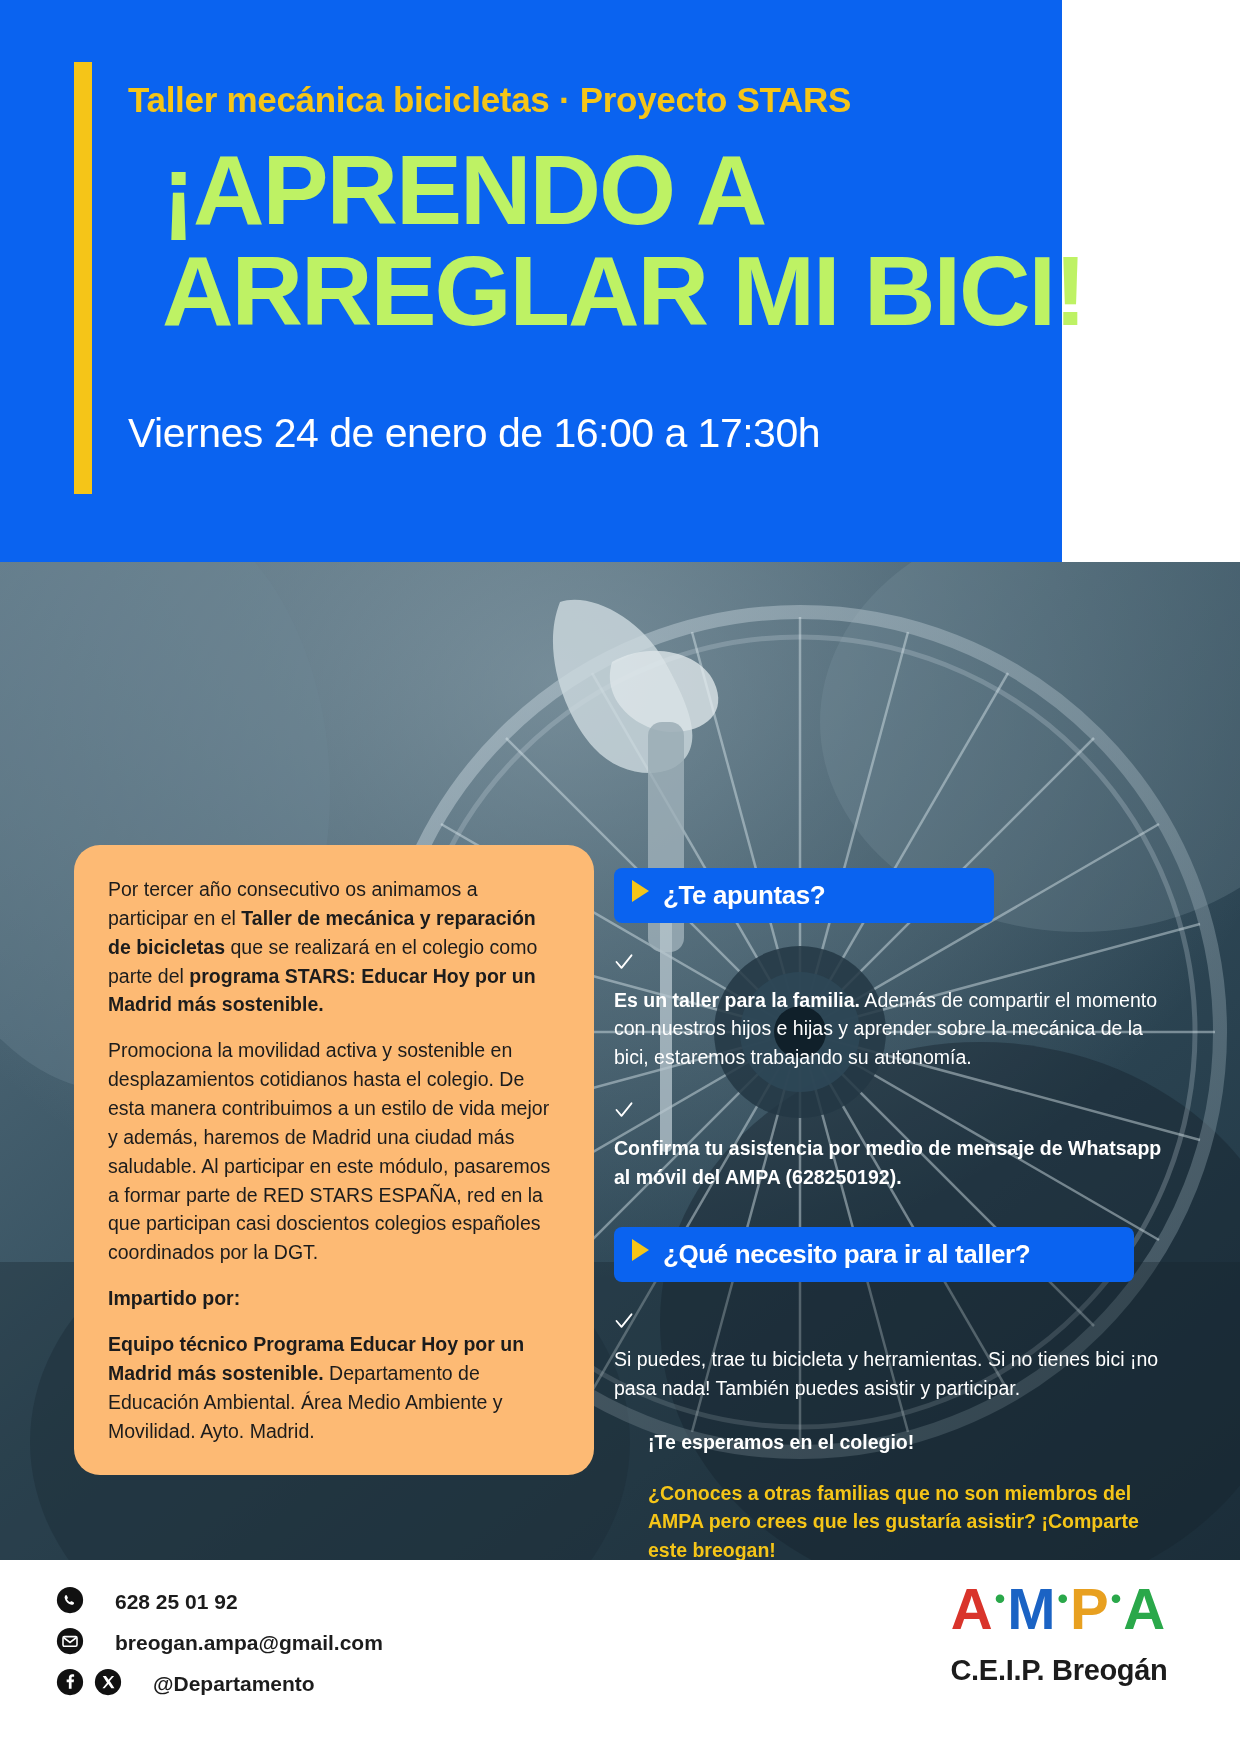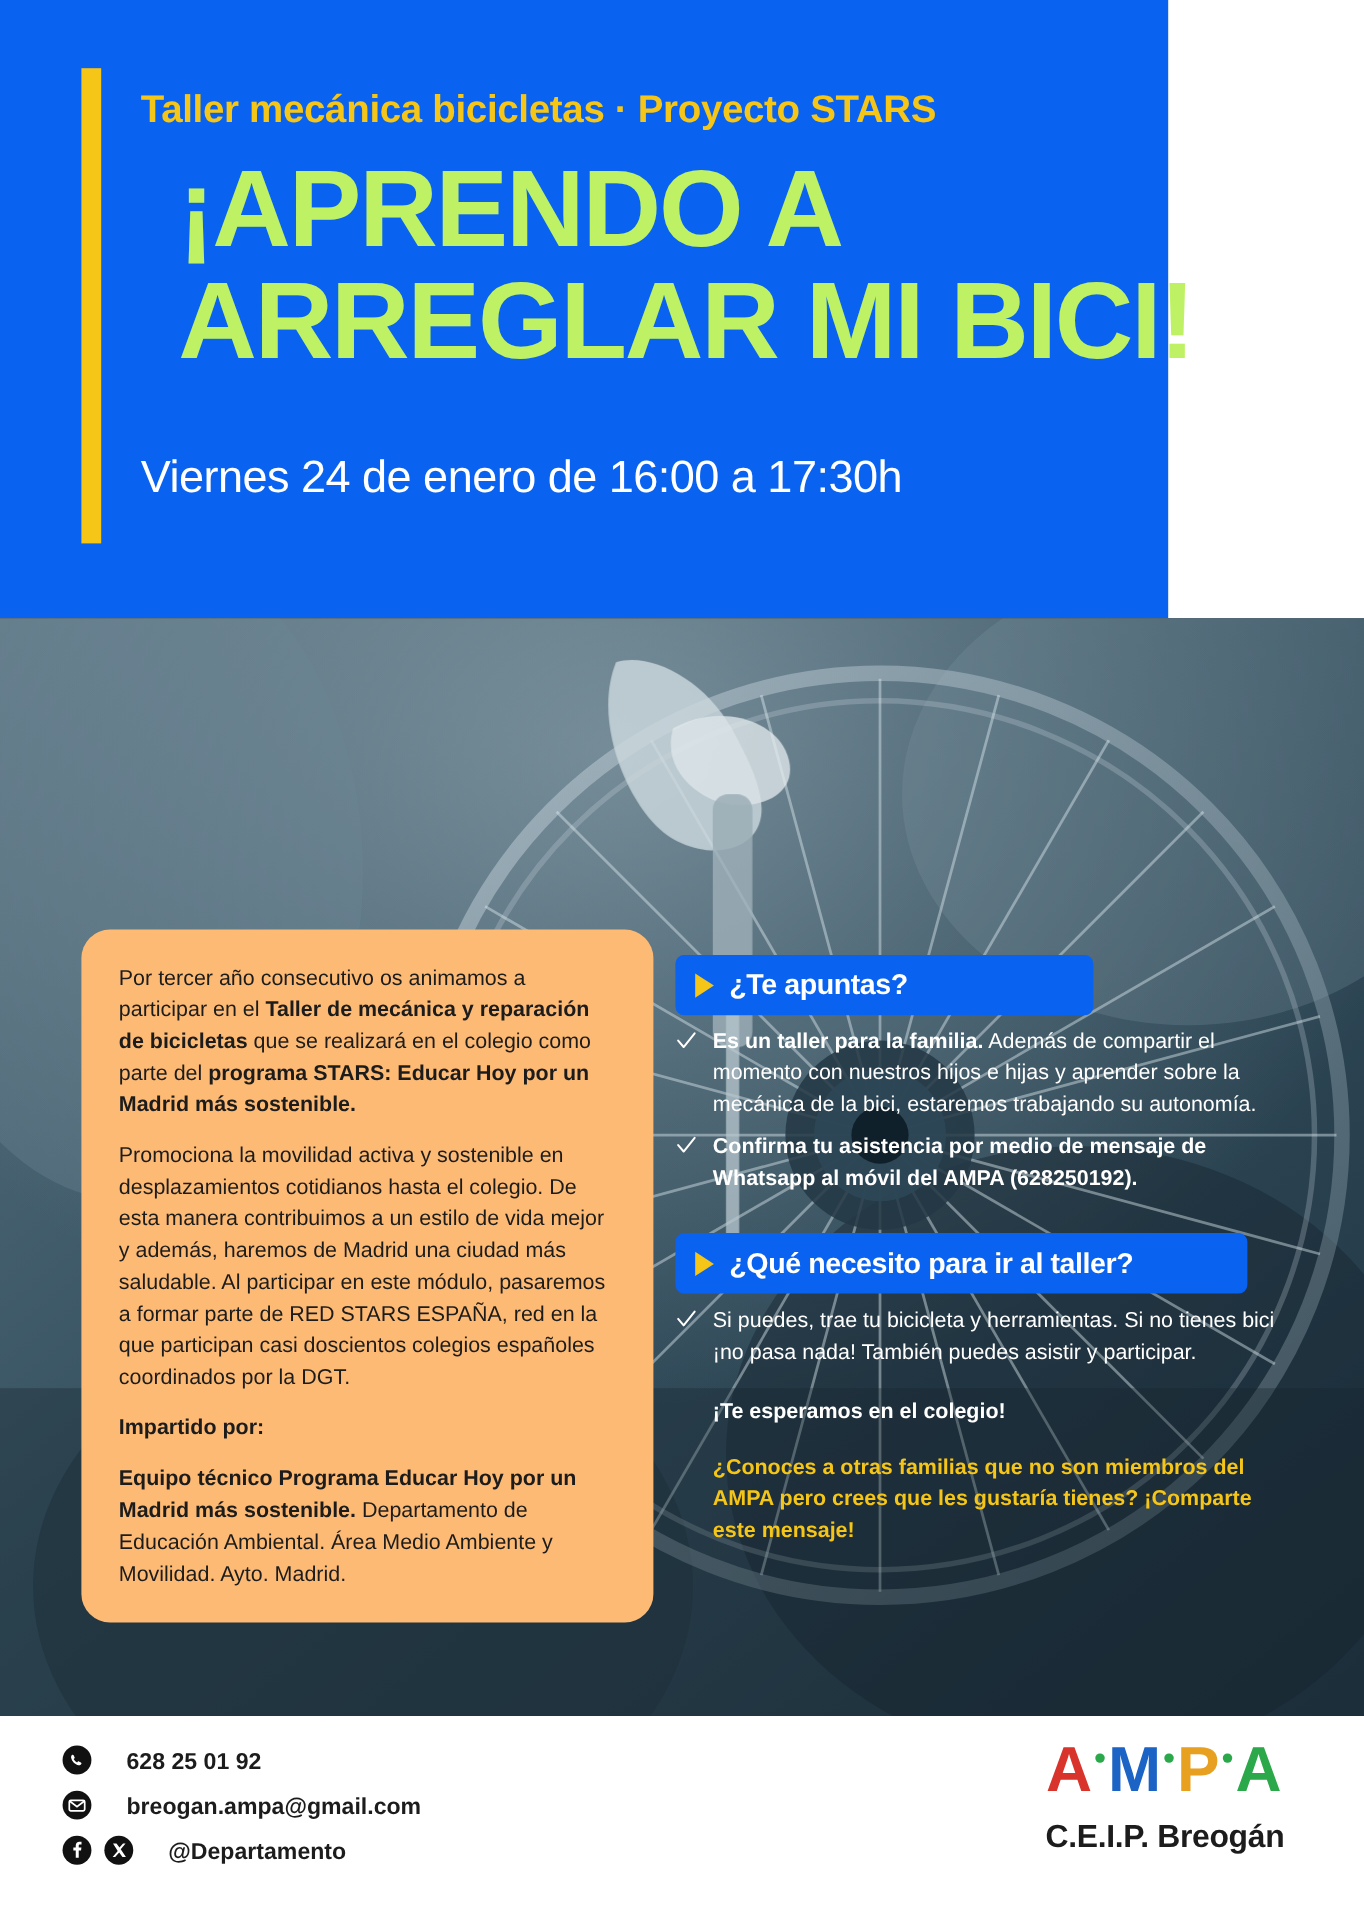--- a/index.html
+++ b/index.html
@@ -84,21 +84,20 @@
   .yellow-card b { font-weight: bold; }
 
   
   .right-col {
     position: absolute;
     left: 614px; top: 868px;
     width: 560px;
   }
   .blue-pill {
     display: flex;
-    align-items: center;
     gap: 14px;
     background: #0a63f0;
     border-radius: 8px;
     padding: 12px 18px;
     color: #ffffff;
     font-size: 26px;
     font-weight: bold;
     width: fit-content;
     min-width: 380px;
     letter-spacing: -0.4px;
@@ -110,22 +109,23 @@
     border-bottom: 11px solid transparent;
     border-left: 17px solid #f5c518;
     flex: none;
   }
   .bullet {
     display: flex;
     gap: 14px;
     color: #ffffff;
     font-size: 19.5px;
     line-height: 1.46;
-    margin-top: 10px;
+    margin-top: 26px;
     padding-right: 8px;
+    flex-direction: column;
   }
   .check {
     flex: none;
     width: 20px; height: 20px;
     margin-top: 3px;
   }
   .bullet b { font-weight: bold; }
   .plain-line {
     color: #ffffff;
     font-size: 19.5px;
@@ -325,21 +325,21 @@
     </div>
 
     <div class="bullet">
       <svg class="check" viewBox="0 0 24 24">
           <path d="M3 12 L9 19 L21 4" fill="none" stroke="#ffffff" stroke-width="2.2" stroke-linecap="round" stroke-linejoin="round"></path>
         </svg>
       <div><span>Si puedes, trae tu bicicleta y herramientas. Si no tienes bici ¡no pasa nada! También puedes asistir y participar.</span></div>
     </div>
 
     <div class="plain-line">¡Te esperamos en el colegio!</div>
-    <div class="yellow-line">¿Conoces a otras familias que no son miembros del AMPA pero crees que les gustaría tienes? ¡Comparte este mensaje!</div>
+    <div class="yellow-line">¿Conoces a otras familias que no son miembros del AMPA pero crees que les gustaría asistir? ¡Comparte este breogan!</div>
   </div>
 
   <div class="footer"></div>
   <div class="footer-notch"></div>
 
   <div class="contact">
     <div class="contact-row">
       <svg class="cicon" viewBox="0 0 32 32">
         <circle cx="16" cy="16" r="15" fill="#111111"></circle>
         <path d="M11 10.5c.6-.2 1.2 0 1.5.6l1 2c.2.5.1 1-.3 1.3l-.7.6c.8 1.6 2 2.8 3.6 3.6l.6-.8c.3-.4.9-.5 1.3-.3l2 1c.6.3.8.9.6 1.5-.4 1.1-1.6 1.8-2.8 1.5-3.9-.9-7-4-7.9-7.9-.3-1.2.4-2.4 1.1-3.1z" fill="#ffffff"></path>

